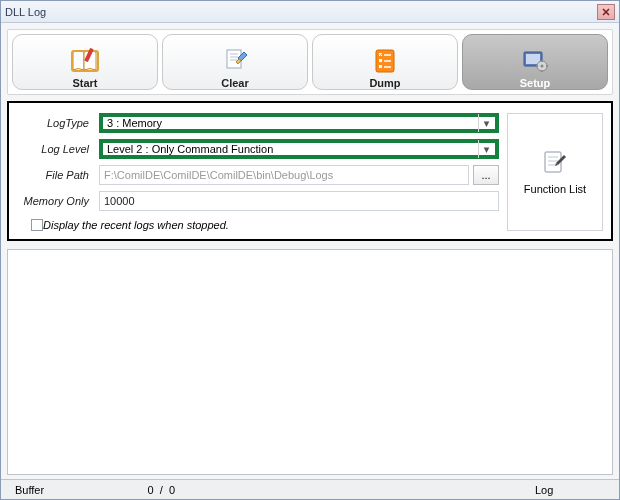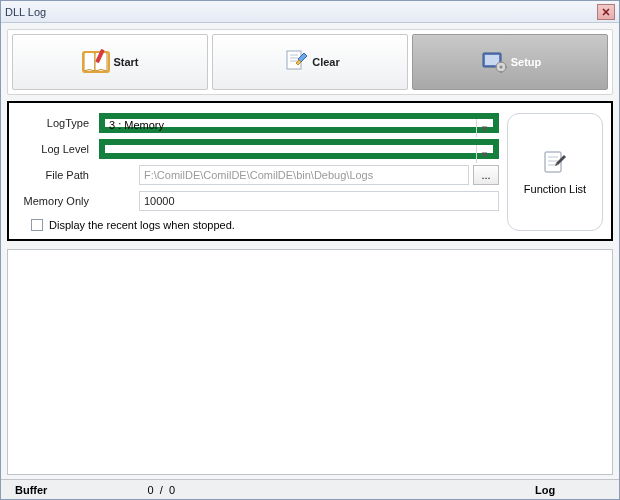--- a/index.html
+++ b/index.html
@@ -5,43 +5,43 @@
   * { box-sizing: border-box; margin: 0; padding: 0; font-family: Tahoma, Arial, sans-serif; font-size: 11px; }
   body { background: #e8e8e8; width: 620px; height: 500px; overflow: hidden; }
   .window { width: 620px; height: 500px; background: #f4f5f6; border: 1px solid #8a9bb5; display: flex; flex-direction: column; }
   .titlebar { height: 22px; background: linear-gradient(#f3f6fb,#e4ebf5); border-bottom: 1px solid #c0c9d8; display: flex; align-items: center; padding: 0 4px; }
   .titlebar-text { font-size: 11px; color: #2b3a55; }
   .titlebar-spacer { flex: 1; }
   .close-btn { width: 18px; height: 16px; border: 1px solid #b07a7a; background: linear-gradient(#f3c9c9,#e8adad); display: flex; align-items: center; justify-content: center; color: #7a1a1a; font-size: 10px; cursor: pointer; }
 
   .toolbar-outer { padding: 6px; }
   .toolbar { display: flex; gap: 4px; background: #fff; border: 1px solid #d6d6d6; padding: 4px; border-radius: 2px; }
-  .tool-btn { flex: 1; height: 56px; border: 1px solid #c9c9c9; border-radius: 2px; background: linear-gradient(#ffffff,#eef0f2); display: flex; flex-direction: row; align-items: center; justify-content: center; gap: 2px; cursor: pointer; }
+  .tool-btn { flex: 1; height: 56px; border: 1px solid #c9c9c9; border-radius: 10px; background: linear-gradient(#ffffff,#eef0f2); display: flex; flex-direction: column; align-items: center; justify-content: flex-end; gap: 2px; cursor: pointer; }
   .tool-btn.active { background: linear-gradient(#c9c9c9,#a8a8a8); border-color: #9a9a9a; }
   .tool-btn .label { font-size: 11px; font-weight: bold; color: #222; }
   .tool-btn.active .label { color: #fff; }
   .tool-icon { width: 30px; height: 28px; display: flex; align-items: center; justify-content: center; }
 
   .config-outer { margin: 0 6px; border: 2px solid #000; background: #fff; padding: 10px 8px 8px 8px; display: flex; gap: 8px; }
   .config-left { flex: 1; display: grid; grid-template-columns: 82px 1fr; row-gap: 6px; align-items: center; }
-  .cfg-label { text-align: right; padding-right: 10px; color: #222; }
+  .cfg-label { text-align: right; padding-right: 10px; color: #222; font-style: italic; }
   .cfg-row { display: flex; gap: 4px; align-items: center; }
-  .select-like { flex: 1; height: 20px; border: 6px solid #15803d; background: #fff; display: flex; align-items: flex-start; padding: 0 4px; position: relative; gap: 24px; }
+  .select-like { flex: 1; height: 20px; border: 4px solid #15803d; background: #fff; display: flex; align-items: center; padding: 0 4px; position: relative; gap: 24px; }
   .select-caret { width: 16px; height: 18px; border-left: 1px solid #d6d6d6; display: flex; align-items: center; justify-content: center; color: #555; margin-right: -3px; }
-  .text-input { flex: 1; height: 20px; border: 1px solid #cfd4da; padding: 0 4px; background: #fff; color: #9a9a9a; margin-left: 40px; }
+  .text-input { flex: 1; height: 20px; border: 1px solid #cfd4da; padding: 0 4px; background: #fff; color: #9a9a9a; }
   .text-input.enabled { color: #222; }
   .browse-btn { width: 26px; height: 20px; border: 1px solid #bcbcbc; background: linear-gradient(#fdfdfd,#ececec); display: flex; align-items: center; justify-content: center; cursor: pointer; }
-  .fn-list { width: 96px; border: 1px solid #cfd4da; border-radius: 12px; display: flex; flex-direction: column; align-items: center; justify-content: center; gap: 6px; cursor: pointer; background: #fff; }
-  .checkbox-row { grid-column: 1 / span 2; display: flex; align-items: flex-start; gap: 6px; padding-left: 14px; padding-top: 2px; }
+  .fn-list { width: 96px; border: 1px solid #cfd4da; border-radius: 0; display: flex; flex-direction: column; align-items: center; justify-content: center; gap: 6px; cursor: pointer; background: #fff; }
+  .checkbox-row { grid-column: 1 / span 2; display: flex; align-items: flex-start; padding-left: 14px; padding-top: 2px; font-style: italic; }
   .chk { width: 12px; height: 12px; border: 1px solid #8f99a8; background: #fff; display: inline-block; }
 
   .log-area { flex: 1; margin: 8px 6px 4px 6px; border: 1px solid #c0c4ca; background: #fff; }
 
   .statusbar { height: 20px; border-top: 1px solid #c0c4ca; background: #eef0f2; display: flex; align-items: center; padding: 0 14px; }
-  .status-cell-label { font-weight: bold; width: 70px; }
+  .status-cell-label { font-weight: normal; width: 70px; }
   .status-cell-vals { width: 90px; text-align: right; white-space: pre; }
   .status-spacer { flex: 1; }
 </style>
 </head>
 <body>
 
 <div class="window">
 
   <div class="titlebar">
     <span class="titlebar-text">DLL Log</span>
@@ -78,20 +78,35 @@
             <line x1="10" y1="6" x2="18" y2="6" stroke="#b9c3d4"></line>
             <line x1="10" y1="9" x2="18" y2="9" stroke="#b9c3d4"></line>
             <line x1="10" y1="12" x2="18" y2="12" stroke="#b9c3d4"></line>
             <path d="M18 10 L24 4 L27 7 L21 13 Z" fill="#6aa8e8" stroke="#3a6aa8"></path>
             <path d="M16 14 L19 11 L21 13 L18 16 Z" fill="#e2c06a" stroke="#c78a1a"></path>
           </svg>
         </span>
         <span class="label">Clear</span>
       </div>
 
+      <div class="tool-btn">
+        <span class="tool-icon">
+          <svg width="30" height="26" viewBox="0 0 30 26">
+            <rect x="6" y="2" width="18" height="22" rx="2" fill="#ff8c1a" stroke="#d66a00"></rect>
+            <rect x="9" y="5" width="3" height="3" fill="#fff"></rect>
+            <rect x="9" y="11" width="3" height="3" fill="#fff"></rect>
+            <rect x="9" y="17" width="3" height="3" fill="#fff"></rect>
+            <path d="M9.5 6.5 L10.5 7.5 L12 5.5" stroke="#ff8c1a" stroke-width="1" fill="none"></path>
+            <line x1="14" y1="7" x2="21" y2="7" stroke="#fff" stroke-width="1.5"></line>
+            <line x1="14" y1="13" x2="21" y2="13" stroke="#fff" stroke-width="1.5"></line>
+            <line x1="14" y1="19" x2="21" y2="19" stroke="#fff" stroke-width="1.5"></line>
+          </svg>
+        </span>
+        <span class="label">Dump</span>
+      </div>
 
       <div class="tool-btn active">
         <span class="tool-icon">
           <svg width="30" height="26" viewBox="0 0 30 26">
             <rect x="4" y="4" width="18" height="14" rx="1" fill="#5b7dbb" stroke="#34558a"></rect>
             <rect x="6" y="6" width="14" height="10" fill="#c9d8ef"></rect>
             <circle cx="22" cy="18" r="5" fill="#d6d6d6" stroke="#888"></circle>
             <circle cx="22" cy="18" r="1.5" fill="#888"></circle>
             <g stroke="#888" stroke-width="1.5">
               <line x1="22" y1="12" x2="22" y2="14"></line>
@@ -115,20 +130,21 @@
         <div class="select-like">
           <span>3 : Memory</span>
           <span style="flex:1"></span>
           <span class="select-caret">▾</span>
         </div>
       </div>
 
       <div class="cfg-label">Log Level</div>
       <div class="cfg-row">
         <div class="select-like">
+          <span>Level 2 : Only Command Function</span>
           <span style="flex:1"></span>
           <span class="select-caret">▾</span>
         </div>
       </div>
 
       <div class="cfg-label">File Path</div>
       <div class="cfg-row">
         <input class="text-input" readonly="" value="F:\ComilDE\ComilDE\ComilDE\bin\Debug\Logs" style="">
         <div class="browse-btn">
           <span>...</span>

